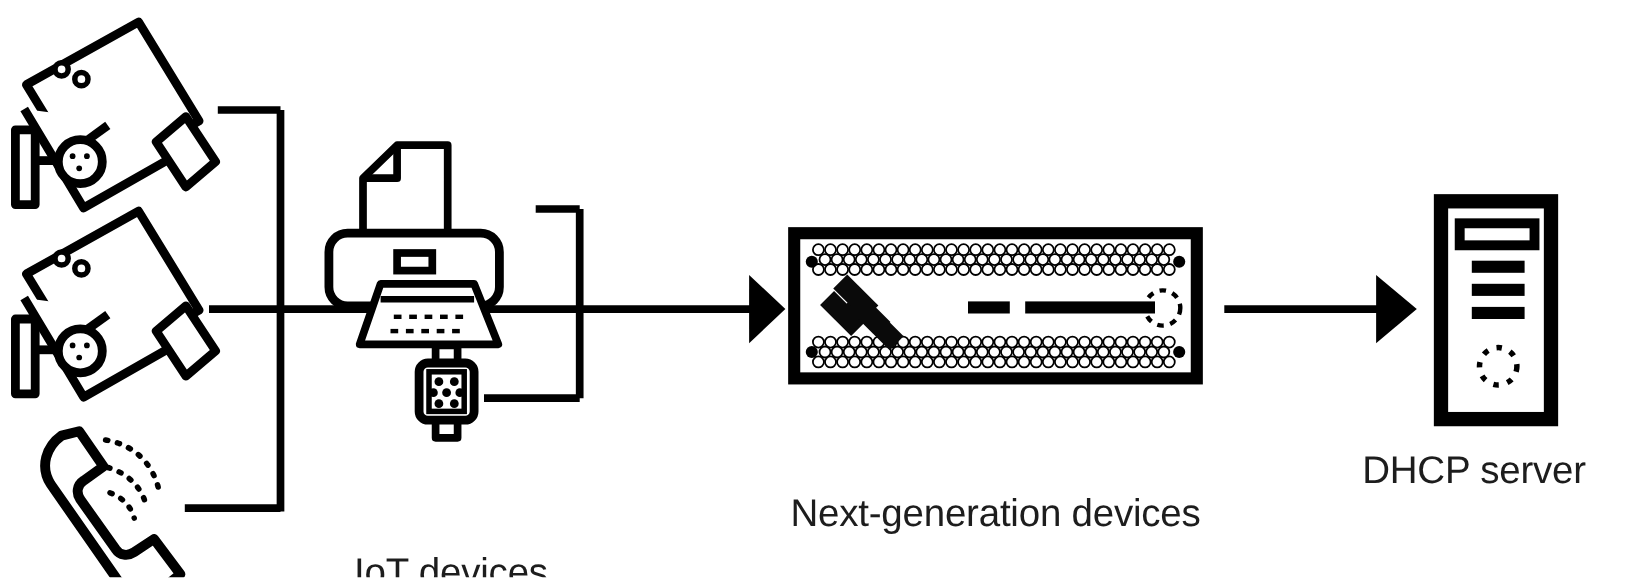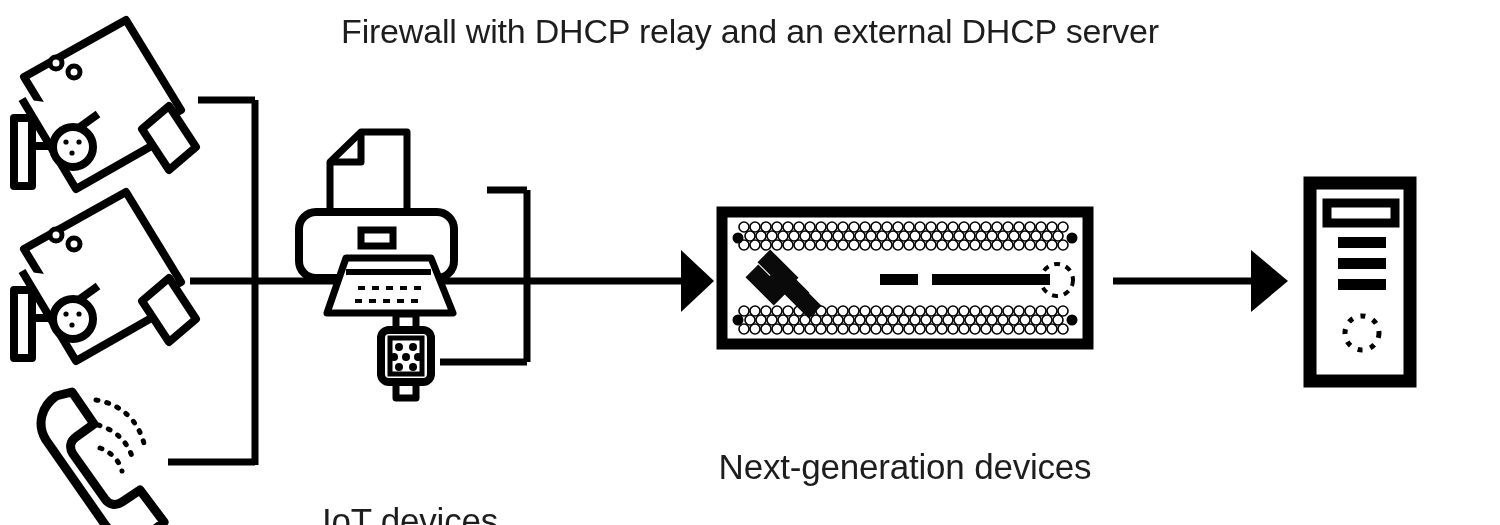--- a/index.html
+++ b/index.html
@@ -56,21 +56,20 @@
     top: 408px;
     width: 320px;
     font-size: 35px;
   }
 </style>
 </head>
 <body>
 
 <div id="canvas">
 
-  <div class="lbl" id="diagram-title">Firewall with DHCP relay and an external DHCP server</div>
 
   <svg id="diagram-svg" viewBox="0 0 1500 525">
 
     <g stroke="#000000" fill="none" stroke-width="7">
 
       <path d="M255,100 L255,465"></path>
 
       <path d="M198,100 L255,100"></path>
 
       <path d="M168,462 L255,462"></path>
@@ -442,14 +441,15 @@
   <div class="lbl" id="label-iot">
     <div>IoT devices</div>
     
   </div>
 
   <div class="lbl" id="label-firewall">
     <div>Next-generation devices</div>
     
   </div>
 
+  <div class="lbl" id="label-server">DHCP server</div>
 
 </div>
 
 </body></html>

